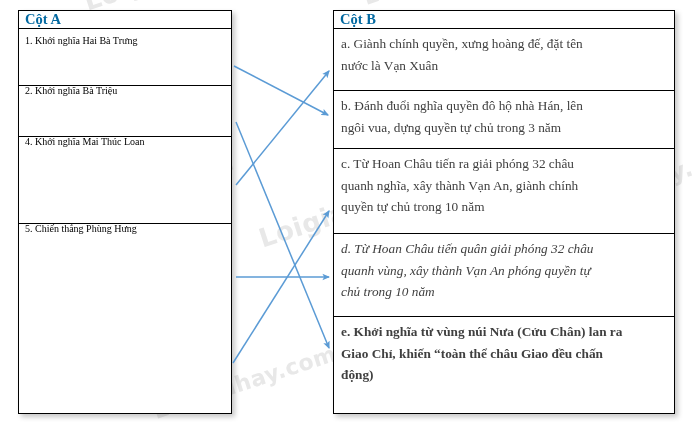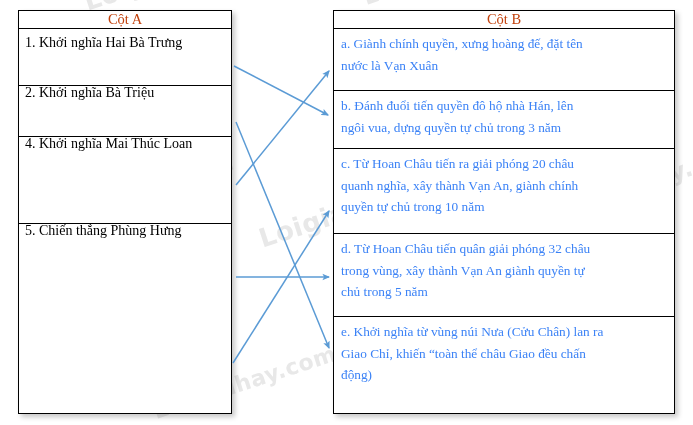--- a/index.html
+++ b/index.html
@@ -40,37 +40,36 @@
     box-sizing:border-box;
     border-bottom:1.2px solid #000000;
     padding:0 6px;
     display:flex;
     position:relative;
     background:transparent;
   }
   .trow:last-child{border-bottom:none;}
 
   .thead{
-    justify-content:center;
     align-items:center;
-    font-weight:normal;
+    font-weight:bold;
     font-size:14.5px;
-    color:#c2410c;
+    color:#0369a1;
   }
   .cellA{
-    font-size:14px;
+    font-size:10px;
     color:#000;
     line-height:1.05;
     align-items:flex-start;
     padding-top:7px;
   }
   .cellA.mid{align-items:flex-start;padding-top:0;}
   .cellB{
     font-size:13.3px;
-    color:#3b82f6;
+    color:#404040;
     line-height:1.62;
     align-items:flex-start;
     padding-top:4px;
     padding-left:7px;
     padding-right:4px;
   }
   .cellB span{display:block;}
 
   
   #arrows{position:absolute;left:0;top:0;width:693px;height:425px;z-index:5;pointer-events:none;}
@@ -113,34 +112,34 @@
   <div class="tbl" id="tableB">
     <div class="trow thead">
       <span>Cột B</span>
     </div>
     <div id="colB-rows">
         <div class="trow cellB" style="height: 62px; display: block;">
           <span>a. Giành chính quyền, xưng hoàng đế, đặt tên</span>
           <span>nước là Vạn Xuân</span>
         </div>
         <div class="trow cellB" style="height: 58px; display: block;">
-          <span>b. Đánh đuổi tiến quyền đô hộ nhà Hán, lên</span>
+          <span>b. Đánh đuổi nghĩa quyền đô hộ nhà Hán, lên</span>
           <span>ngôi vua, dựng quyền tự chủ trong 3 năm</span>
         </div>
         <div class="trow cellB" style="height: 85px; display: block;">
-          <span>c. Từ Hoan Châu tiến ra giải phóng 20 châu</span>
+          <span>c. Từ Hoan Châu tiến ra giải phóng 32 châu</span>
           <span>quanh nghĩa, xây thành Vạn An, giành chính</span>
           <span>quyền tự chủ trong 10 năm</span>
         </div>
-        <div class="trow cellB" style="height: 83px; display: block;">
+        <div class="trow cellB" style="height: 83px; display: block; font-style: italic;">
           <span>d. Từ Hoan Châu tiến quân giải phóng 32 châu</span>
-          <span>trong vùng, xây thành Vạn An giành quyền tự</span>
-          <span>chủ trong 5 năm</span>
+          <span>quanh vùng, xây thành Vạn An phóng quyền tự</span>
+          <span>chủ trong 10 năm</span>
         </div>
-        <div class="trow cellB" style="height: 85px; display: block;">
+        <div class="trow cellB" style="height: 85px; display: block; font-weight: bold;">
           <span>e. Khởi nghĩa từ vùng núi Nưa (Cửu Chân) lan ra</span>
           <span>Giao Chỉ, khiến “toàn thể châu Giao đều chấn</span>
           <span>động)</span>
         </div>
       </div>
   </div>
 
   <svg id="arrows" viewBox="0 0 693 425" width="693" height="425">
       <defs>
         <marker id="ah" viewBox="0 0 10 10" refX="8.5" refY="5" markerWidth="5.2" markerHeight="5.2" orient="auto-start-reverse" markerUnits="strokeWidth">

